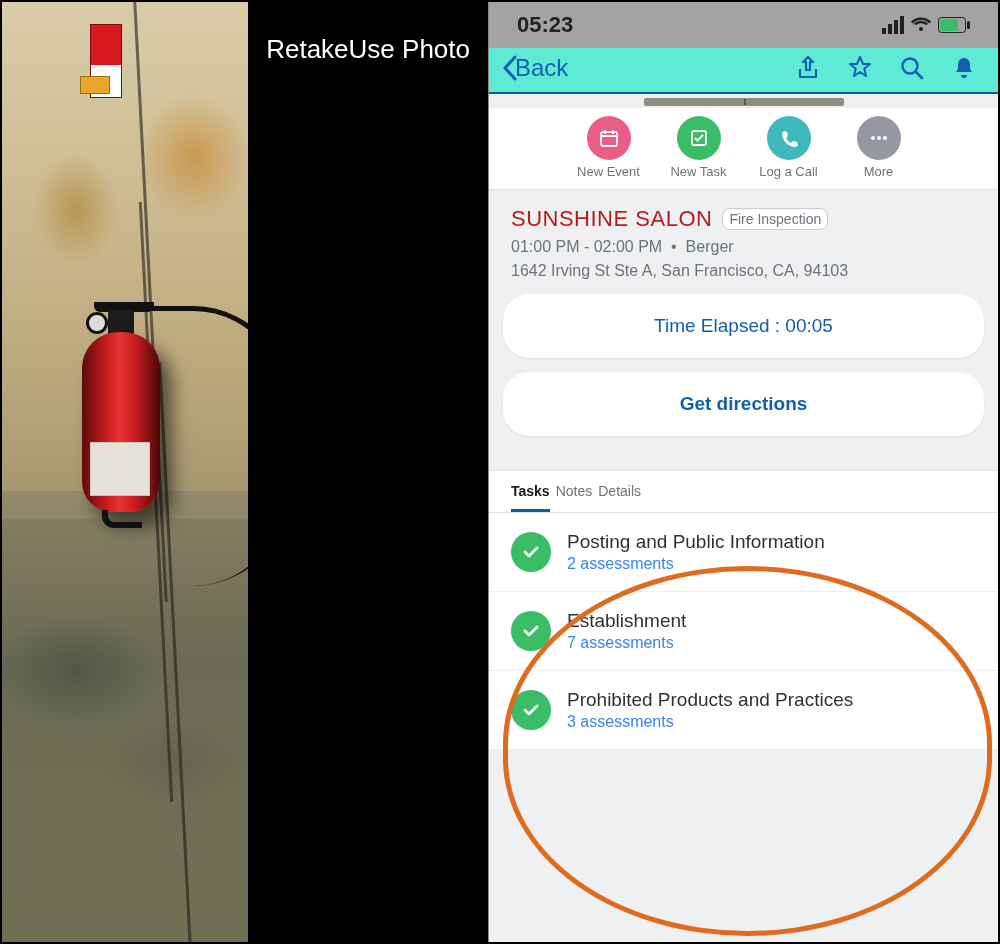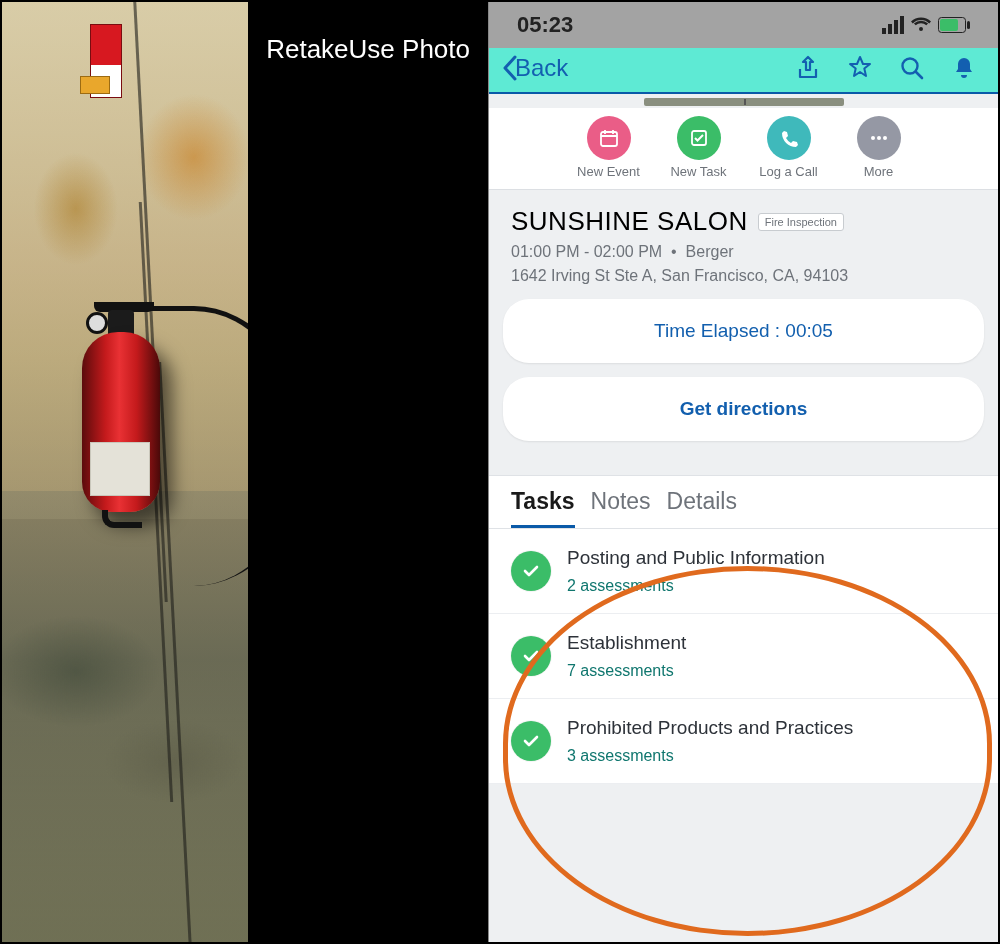--- a/index.html
+++ b/index.html
@@ -144,48 +144,48 @@
   .scroll-indicator .bar::after{content:""; position:absolute; left:50%; top:1px; width:2px; height:6px; background:#555;}
   .quick-actions {
     display:flex; justify-content:center; padding:8px 10px 10px 10px;
     background:#fff; border-bottom:1px solid #dcdfe3;
   }
   .qa-item { display:flex; flex-direction:column; align-items:center; width:90px; gap:4px;}
   .qa-circle { width:44px; height:44px; border-radius:50%; display:flex; align-items:center; justify-content:center; color:#fff;}
   .qa-label { font-size:13px; color:#6e737a; text-align:center; }
   .record-header { padding:16px 22px 14px 22px; }
   .record-title-row { display:flex; align-items:center; gap:10px; flex-wrap:wrap;}
-  .record-title { font-size:26px; color:#000000; letter-spacing:0.5px;}
-  .record-tag { font-size:11px; color:#6e737a; border:1px solid #c8ccd0; padding:2px 6px; border-radius:3px; background:#fff;}
+  .record-title { font-size:22px; color:#b91c1c; letter-spacing:0.5px;}
+  .record-tag { font-size:14px; color:#6e737a; border:1px solid #c8ccd0; padding:2px 6px; border-radius:8px; background:#fff;}
   .record-sub { font-size:16px; color:#6e737a; margin-top:6px; }
   .pill-stack { padding:0 14px; display:flex; flex-direction:column; gap:14px; }
   .pill {
     background:#fff; border-radius:26px; height:64px;
     display:flex; align-items:center; justify-content:center;
     font-size:19px; color:#125fae; box-shadow:0 1px 2px rgba(0,0,0,0.08);
   }
   .tabs-row {
     margin-top:34px; background:#fff; border-top:1px solid #dfe2e6; border-bottom:1px solid #dfe2e6;
-    display:flex; gap:16px; padding:12px 22px 0 22px; font-size:23px; color:#6e737a;
+    display:flex; gap:6px; padding:12px 22px 0 22px; font-size:14px; color:#6e737a;
   }
   .tab { padding-bottom:10px; }
   .tab.active { color:#1a1a1a; font-weight:700; border-bottom:3px solid #0a5aa8; }
 
   .tasks-list { background:#fff; }
   .task-item {
     display:flex; align-items:center; gap:16px; padding:18px 22px;
     border-bottom:1px solid #eceef1;
   }
   .task-check {
     width:40px; height:40px; border-radius:50%; background:#3bbd68;
     display:flex; align-items:center; justify-content:center; flex-shrink:0;
     box-shadow: 0 0 0 1px rgba(0,0,0,0.04);
   }
   .task-text .t-title { font-size:19px; color:#2d3239; }
-  .task-text .t-sub { font-size:16px; color:#0f766e; margin-top:8px;}
+  .task-text .t-sub { font-size:16px; color:#3b82f6; margin-top:2px;}
 
   .highlight-ring {
     position:absolute;
     left: 14px; right: 6px;
     bottom: 6px; height: 370px;
     border:5px solid #e06a1e; border-radius:50%/48%;
     pointer-events:none;
   }
 </style>
 </head>

